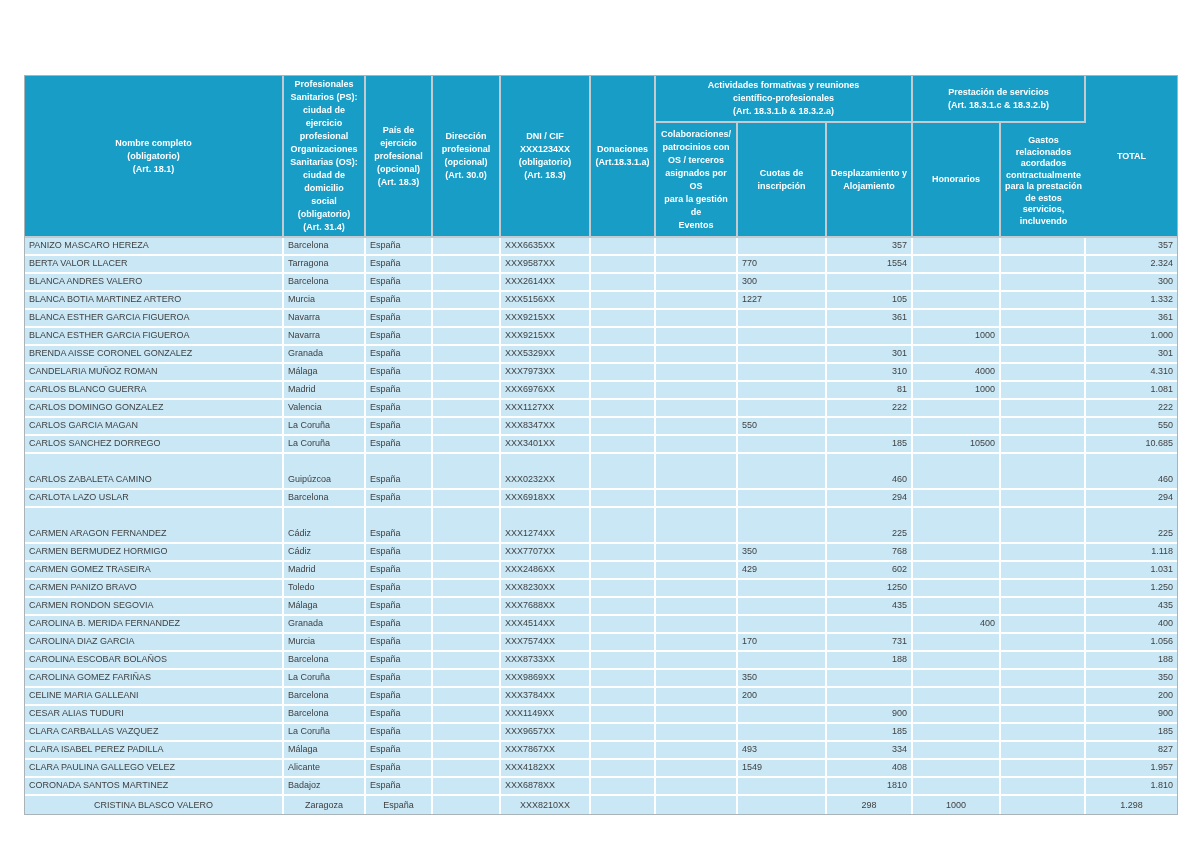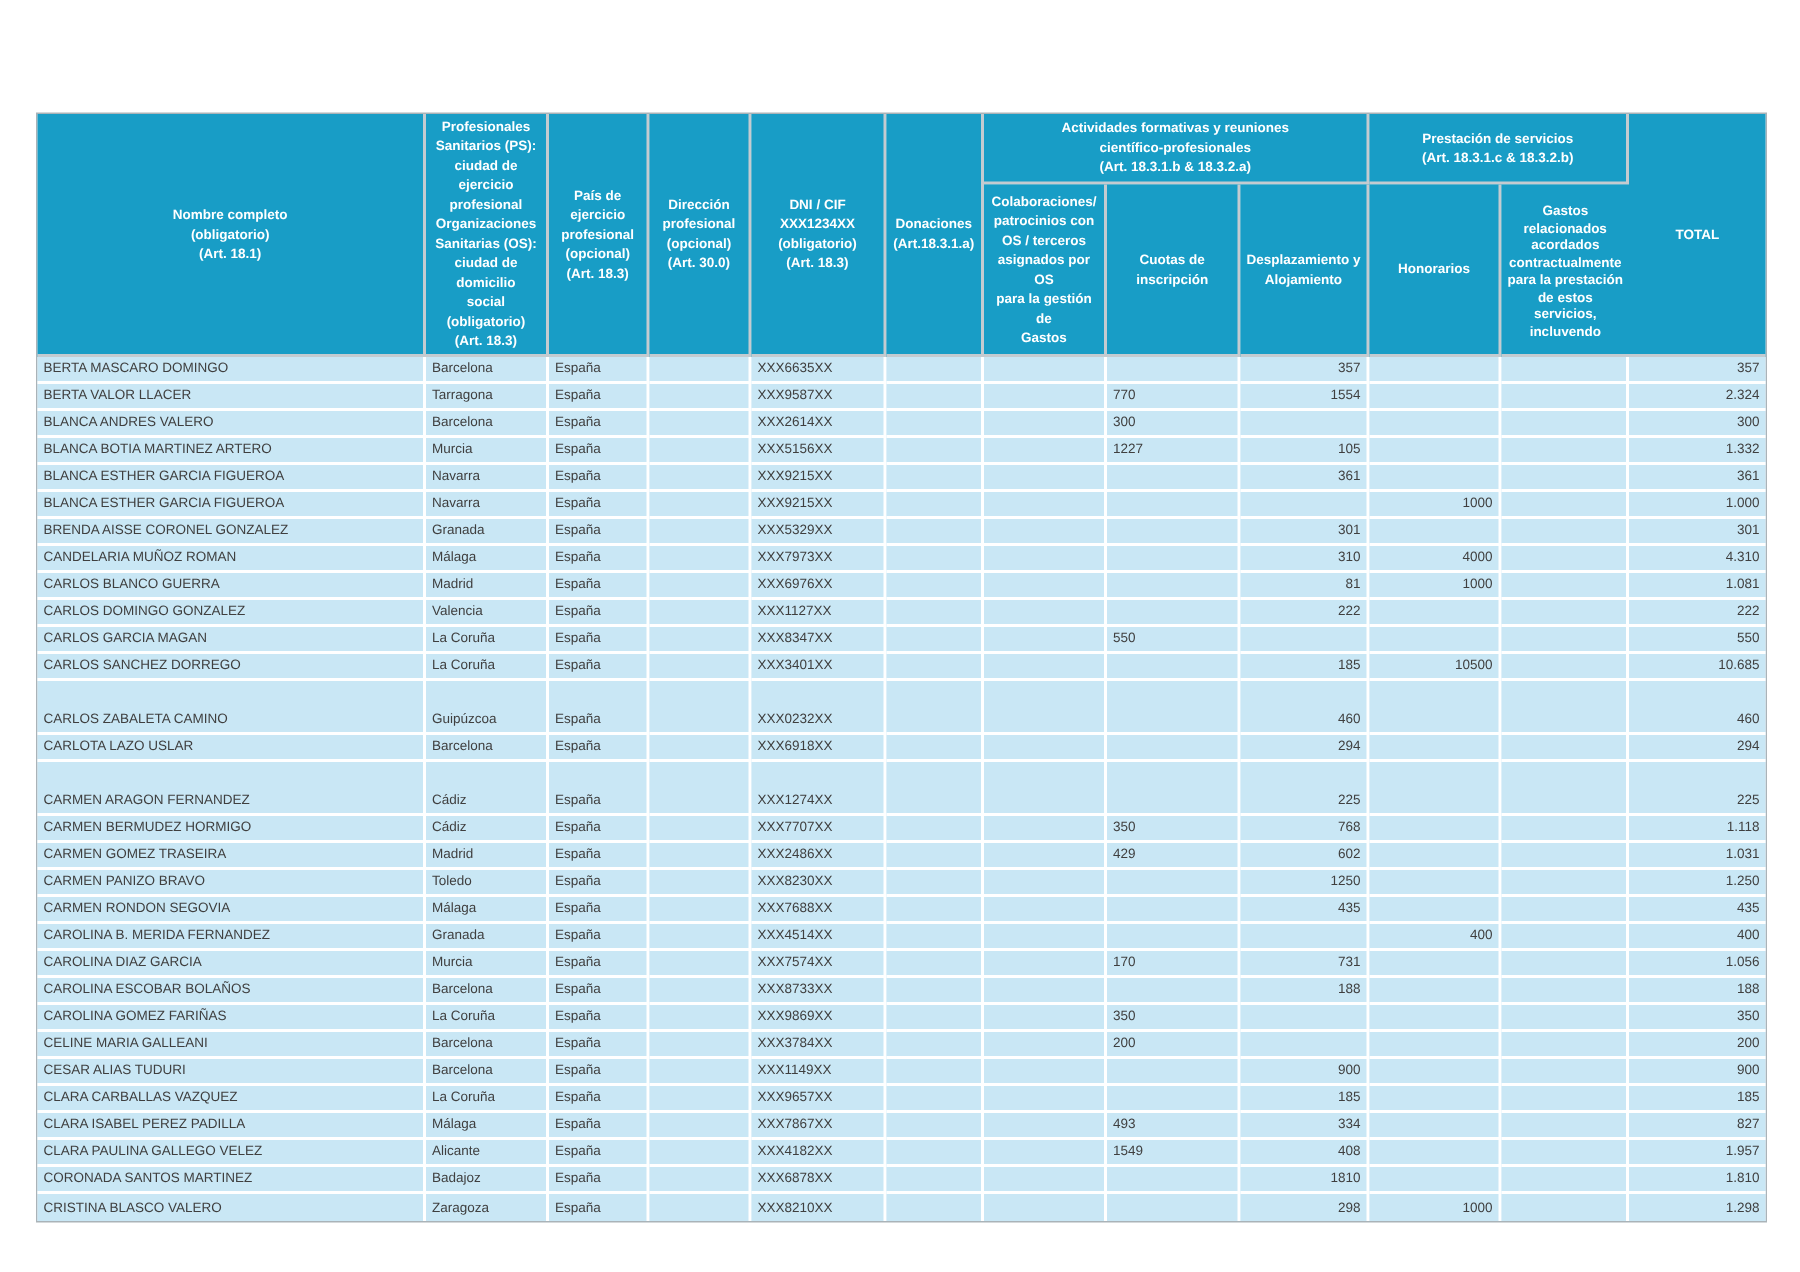--- a/index.html
+++ b/index.html
@@ -35,21 +35,21 @@
   tbody td{
     background:var(--row-bg);color:var(--body-text);
     font-size:9px;line-height:11px;
     padding:2px 4px 3px 4px;height:18px;
     vertical-align:bottom;
     border-right:2px solid var(--grid-line);
     border-bottom:2px solid var(--grid-line);
     overflow:hidden;white-space:nowrap;
   }
   tbody td:last-child{border-right:none;}
-  tbody tr:last-child td{border-bottom:none;}
+  tbody tr:last-child td{border-bottom:none;text-align:center;}
   tbody tr.tall td{height:36px;}
   td.al{text-align:left;}
   td.ar{text-align:right;}
 </style>
 </head>
 <body>
 
 <div class="page">
   <table class="sheet">
     <colgroup>
@@ -73,21 +73,21 @@
 (Art. 18.1)</th>
         <th rowspan="2">Profesionales
 Sanitarios (PS):
 ciudad de ejercicio
 profesional
 Organizaciones
 Sanitarias (OS):
 ciudad de domicilio
 social
 (obligatorio)
-(Art. 18.3)</th>
+(Art. 31.4)</th>
         <th rowspan="2">País de ejercicio
 profesional
 (opcional)
 (Art. 18.3)</th>
         <th rowspan="2">Dirección
 profesional
 (opcional)
 (Art. 30.0)</th>
         <th rowspan="2">DNI / CIF
 XXX1234XX
@@ -101,39 +101,39 @@
         <th colspan="2" class="grp">Prestación de servicios
 (Art. 18.3.1.c &amp; 18.3.2.b)</th>
         <th rowspan="2">TOTAL</th>
       </tr>
       <tr class="h-sub">
         <th>Colaboraciones/
 patrocinios con
 OS / terceros
 asignados por OS
 para la gestión de
-Gastos</th>
+Eventos</th>
         <th>Cuotas de
 inscripción</th>
         <th>Desplazamiento y
 Alojamiento</th>
         <th>Honorarios</th>
         <th><div class="clip">Gastos
 relacionados
 acordados
 contractualmente
 para la prestación
 de estos servicios,
 incluyendo
 traslados y</div></th>
       </tr>
     </thead>
     <tbody id="tbody">
         <tr>
-          <td class="al">BERTA MASCARO DOMINGO</td>
+          <td class="al">PANIZO MASCARO HEREZA</td>
           <td class="al">Barcelona</td>
           <td class="al">España</td>
           <td class="al"></td>
           <td class="al">XXX6635XX</td>
           <td class="al"></td>
           <td class="al"></td>
           <td class="al"></td>
           <td class="ar">357</td>
           <td class="ar"></td>
           <td class="ar"></td>

